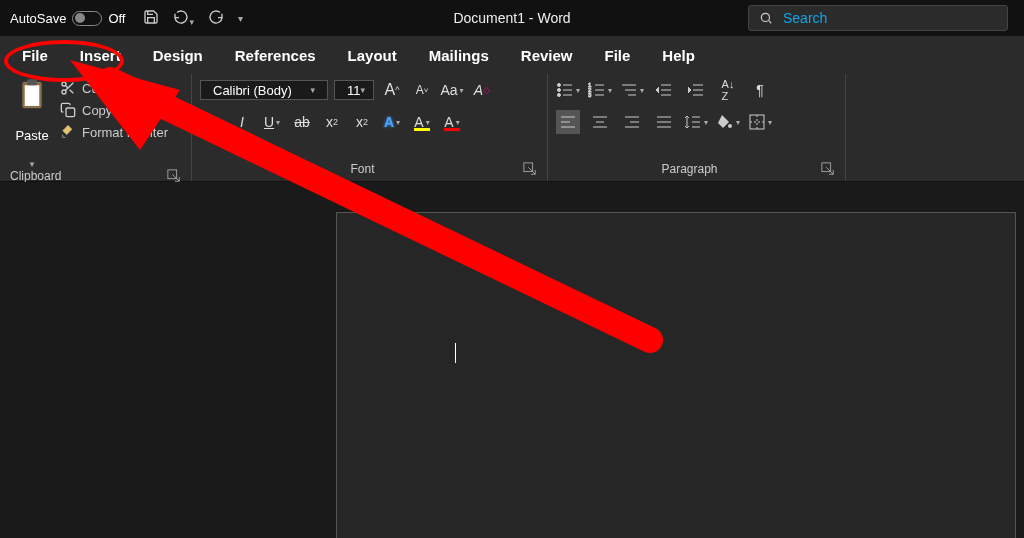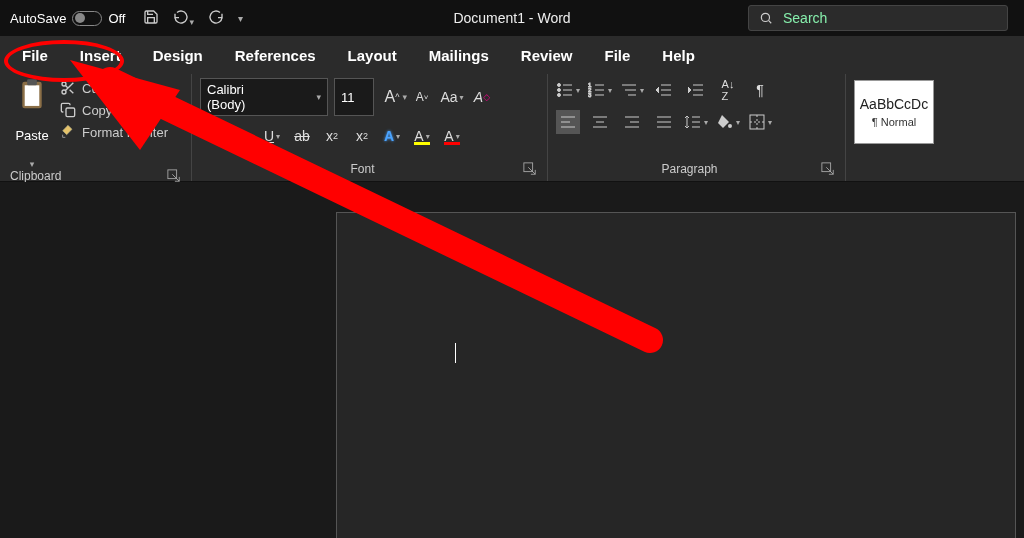--- a/index.html
+++ b/index.html
@@ -8,21 +8,21 @@
 
 .titlebar { height:36px; background:#111; display:flex; align-items:center; color:#fff; font-size:13px; }
 .autosave { display:flex; align-items:center; gap:6px; padding:0 10px; }
 .toggle { width:30px; height:15px; border:1px solid #888; border-radius:8px; position:relative; }
 .toggle::after { content:""; position:absolute; left:2px; top:1.5px; width:10px; height:10px; background:#888; border-radius:50%; }
 .qat { display:flex; align-items:center; gap:14px; padding:0 8px; color:#ccc; }
 .qat svg { width:16px; height:16px; }
 .title { position:absolute; left:50%; transform:translateX(-50%); color:#eee; font-size:14px; }
 .search { position:absolute; right:16px; display:flex; align-items:center; gap:10px; background:#2b2b2b; padding:4px 14px 4px 10px; border-radius:3px; width:260px; height:26px; border:1px solid #444; }
 .search svg { width:14px; height:14px; }
-.search span { color:#86efac; font-size:14px; }
+.search span { color:#0ea5e9; font-size:14px; }
 
 
 .tabs { height:38px; background:#2b2b2b; display:flex; align-items:center; padding:0 6px; gap:0; }
 .tab { color:#fff; font-size:15px; padding:8px 16px; cursor:pointer; position:relative;font-weight:bold; }
 .tab.active::after { content:""; position:absolute; bottom:2px; left:16px; right:16px; height:2px; background:#fff; }
 
 
 .ribbon { height:108px; background:#2b2b2b; display:flex; border-bottom:1px solid #111; }
 .group { display:flex; flex-direction:column; border-right:1px solid #444; padding:4px 8px 2px 8px; }
 .group-body { flex:1; display:flex; align-items:flex-start; gap:4px; }
@@ -32,21 +32,21 @@
 
 .paste-big { display:flex; flex-direction:column; align-items:center; color:#fff; font-size:13px; gap:16px; width:48px; }
 .paste-big svg { width:30px; height:34px; }
 .clip-mini { display:flex; flex-direction:column; gap:6px; color:#ccc; font-size:13px; padding-top:2px; }
 .clip-mini div { display:flex; align-items:center; gap:6px; }
 .clip-mini svg { width:16px; height:16px; }
 
 
 .font-row { display:flex; align-items:center; gap:6px; }
 .font-col { display:flex; flex-direction:column; gap:8px; }
-.combo { background:#1a1a1a; border:1px solid #555; color:#fff; font-size:13px; height:38px; display:flex; align-items:center; padding:0 6px;gap:48px; }
+.combo { background:#1a1a1a; border:1px solid #555; color:#fff; font-size:13px; height:20px; display:flex; align-items:center; padding:0 12px; }
 .combo.font { width:128px; justify-content:space-between; }
 .combo.size { width:40px; justify-content:space-between; }
 .ico { color:#ddd; display:flex; align-items:center; justify-content:center; width:24px; height:24px; font-size:14px; position:relative; }
 .ico svg { width:18px; height:18px; }
 .dd { font-size:8px; margin-left:2px; color:#aaa; }
 .underline-accent { position:absolute; bottom:3px; left:4px; right:4px; height:3px; }
 
 
 .para-col { display:flex; flex-direction:column; gap:8px; }
 .para-row { display:flex; align-items:center; gap:8px; }
@@ -343,24 +343,20 @@
         <svg class="launcher" viewBox="0 0 16 16">
           <rect x="1" y="1" width="10" height="10" fill="none" stroke="#aaa"></rect>
           <path d="M6 6 L14 14 M14 9v5h-5" stroke="#aaa" fill="none"></path>
         </svg>
       </div>
   </div>
 
   <div class="group" style="border-right:none;flex:1">
     <div class="group-body">
       <div class="styles">
-        <div class="style-card">
-          <div class="preview">AaBbCcDc</div>
-          <div class="name">¶ Normal</div>
-        </div>
       </div>
     </div>
     <div class="group-label"></div>
   </div>
 
 </div>
 
 <div class="docarea">
   <div class="page">
     <div class="cursor"></div>

